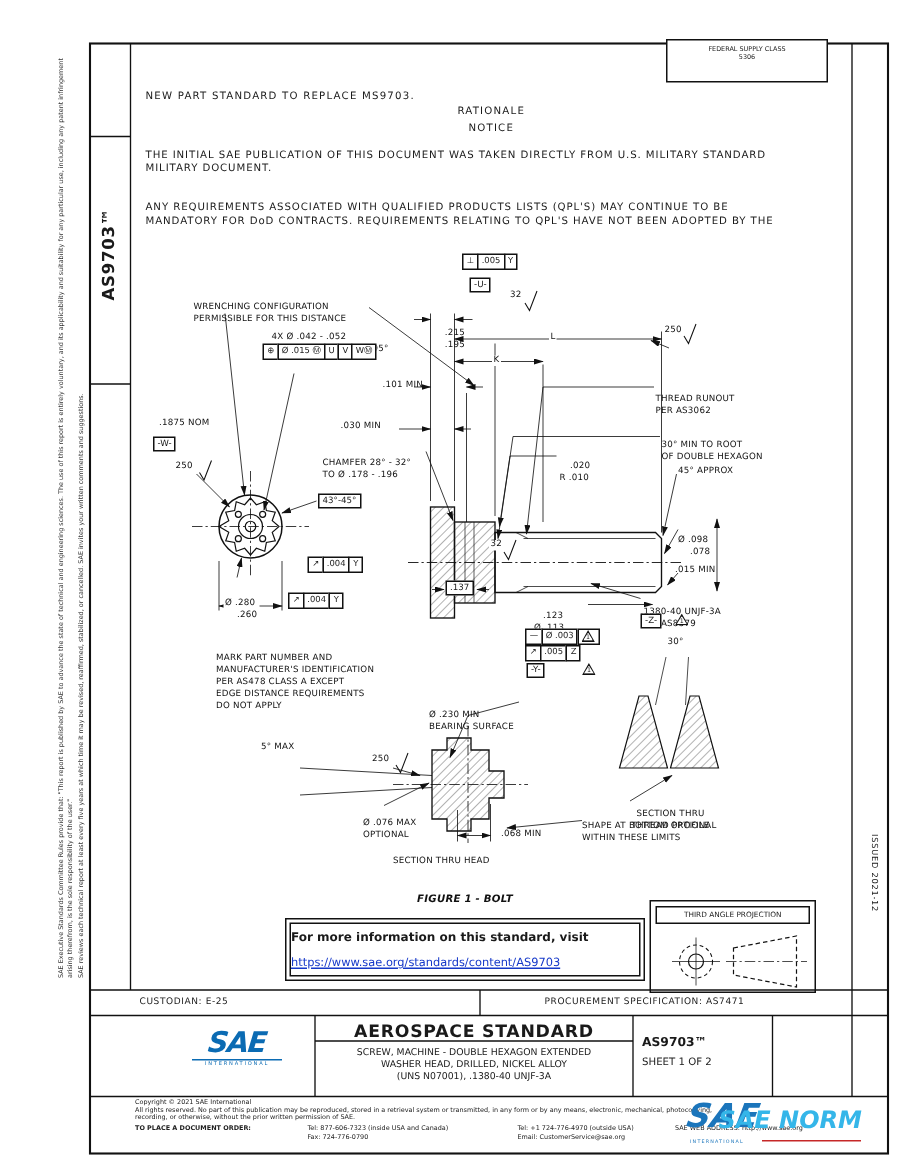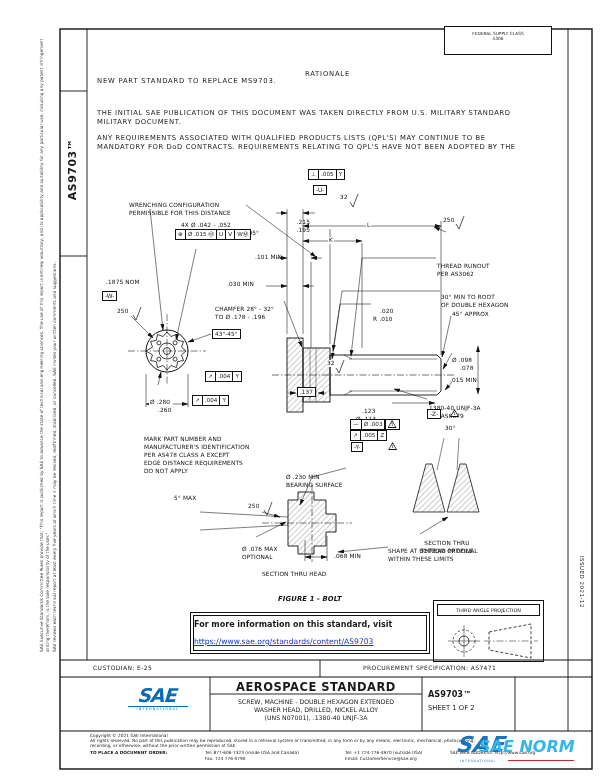--- a/index.html
+++ b/index.html
@@ -174,22 +174,23 @@
   <div class="abs disc rot-ccw" style="left:52px;top:652px;width:615px;white-space:nowrap;">SAE reviews each technical report at least every five years at which time it may be revised, reaffirmed, stabilized, or cancelled. SAE invites your written comments and suggestions.</div>
   <div class="abs rot-ccw ctr" style="left:66px;top:247px;width:155px;font-size:11px;font-weight:bold;letter-spacing:.5px;">AS9703™</div>
   <div class="abs rot-cw" style="left:585px;top:556px;font-size:5.5px;letter-spacing:.5px;white-space:nowrap;">ISSUED 2021-12</div>
 
   
   <div class="abs bx ctr" style="left:444px;top:26px;width:102px;height:27px;border-width:1.2px;">
     <div class="tiny" style="margin-top:4px;text-align:center;">FEDERAL SUPPLY CLASS</div>
     <div class="tiny" style="text-align:center;">5306</div>
   </div>
   <div class="abs hdr ctr" style="left:87px;top:48px;width:481px;margin-top:22px;">RATIONALE</div>
-  <div class="abs hdr" style="left:97px;top:77px;text-align:right;">NEW PART STANDARD TO REPLACE MS9703.</div>
-  <div class="abs" style="left:97px;top:99px;margin-top:10px;">
+  <div class="abs hdr" style="left:97px;top:60px;text-align:right;">NEW PART STANDARD TO REPLACE MS9703.</div>
+  <div class="abs hdr ctr" style="left:87px;top:81px;width:481px;">NOTICE</div>
+  <div class="abs" style="left:97px;top:99px;">
     <div class="para">THE INITIAL SAE PUBLICATION OF THIS DOCUMENT WAS TAKEN DIRECTLY FROM U.S. MILITARY STANDARD</div>
     <div class="para">MILITARY DOCUMENT.</div>
   </div>
   <div class="abs" style="left:97px;top:134px;">
     <div class="para">ANY REQUIREMENTS ASSOCIATED WITH QUALIFIED PRODUCTS LISTS (QPL'S) MAY CONTINUE TO BE</div>
     <div class="para">MANDATORY FOR DoD CONTRACTS. REQUIREMENTS RELATING TO QPL'S HAVE NOT BEEN ADOPTED BY THE</div>
   </div>
 
   
   <div class="L" style="left:129px;top:188px;">

